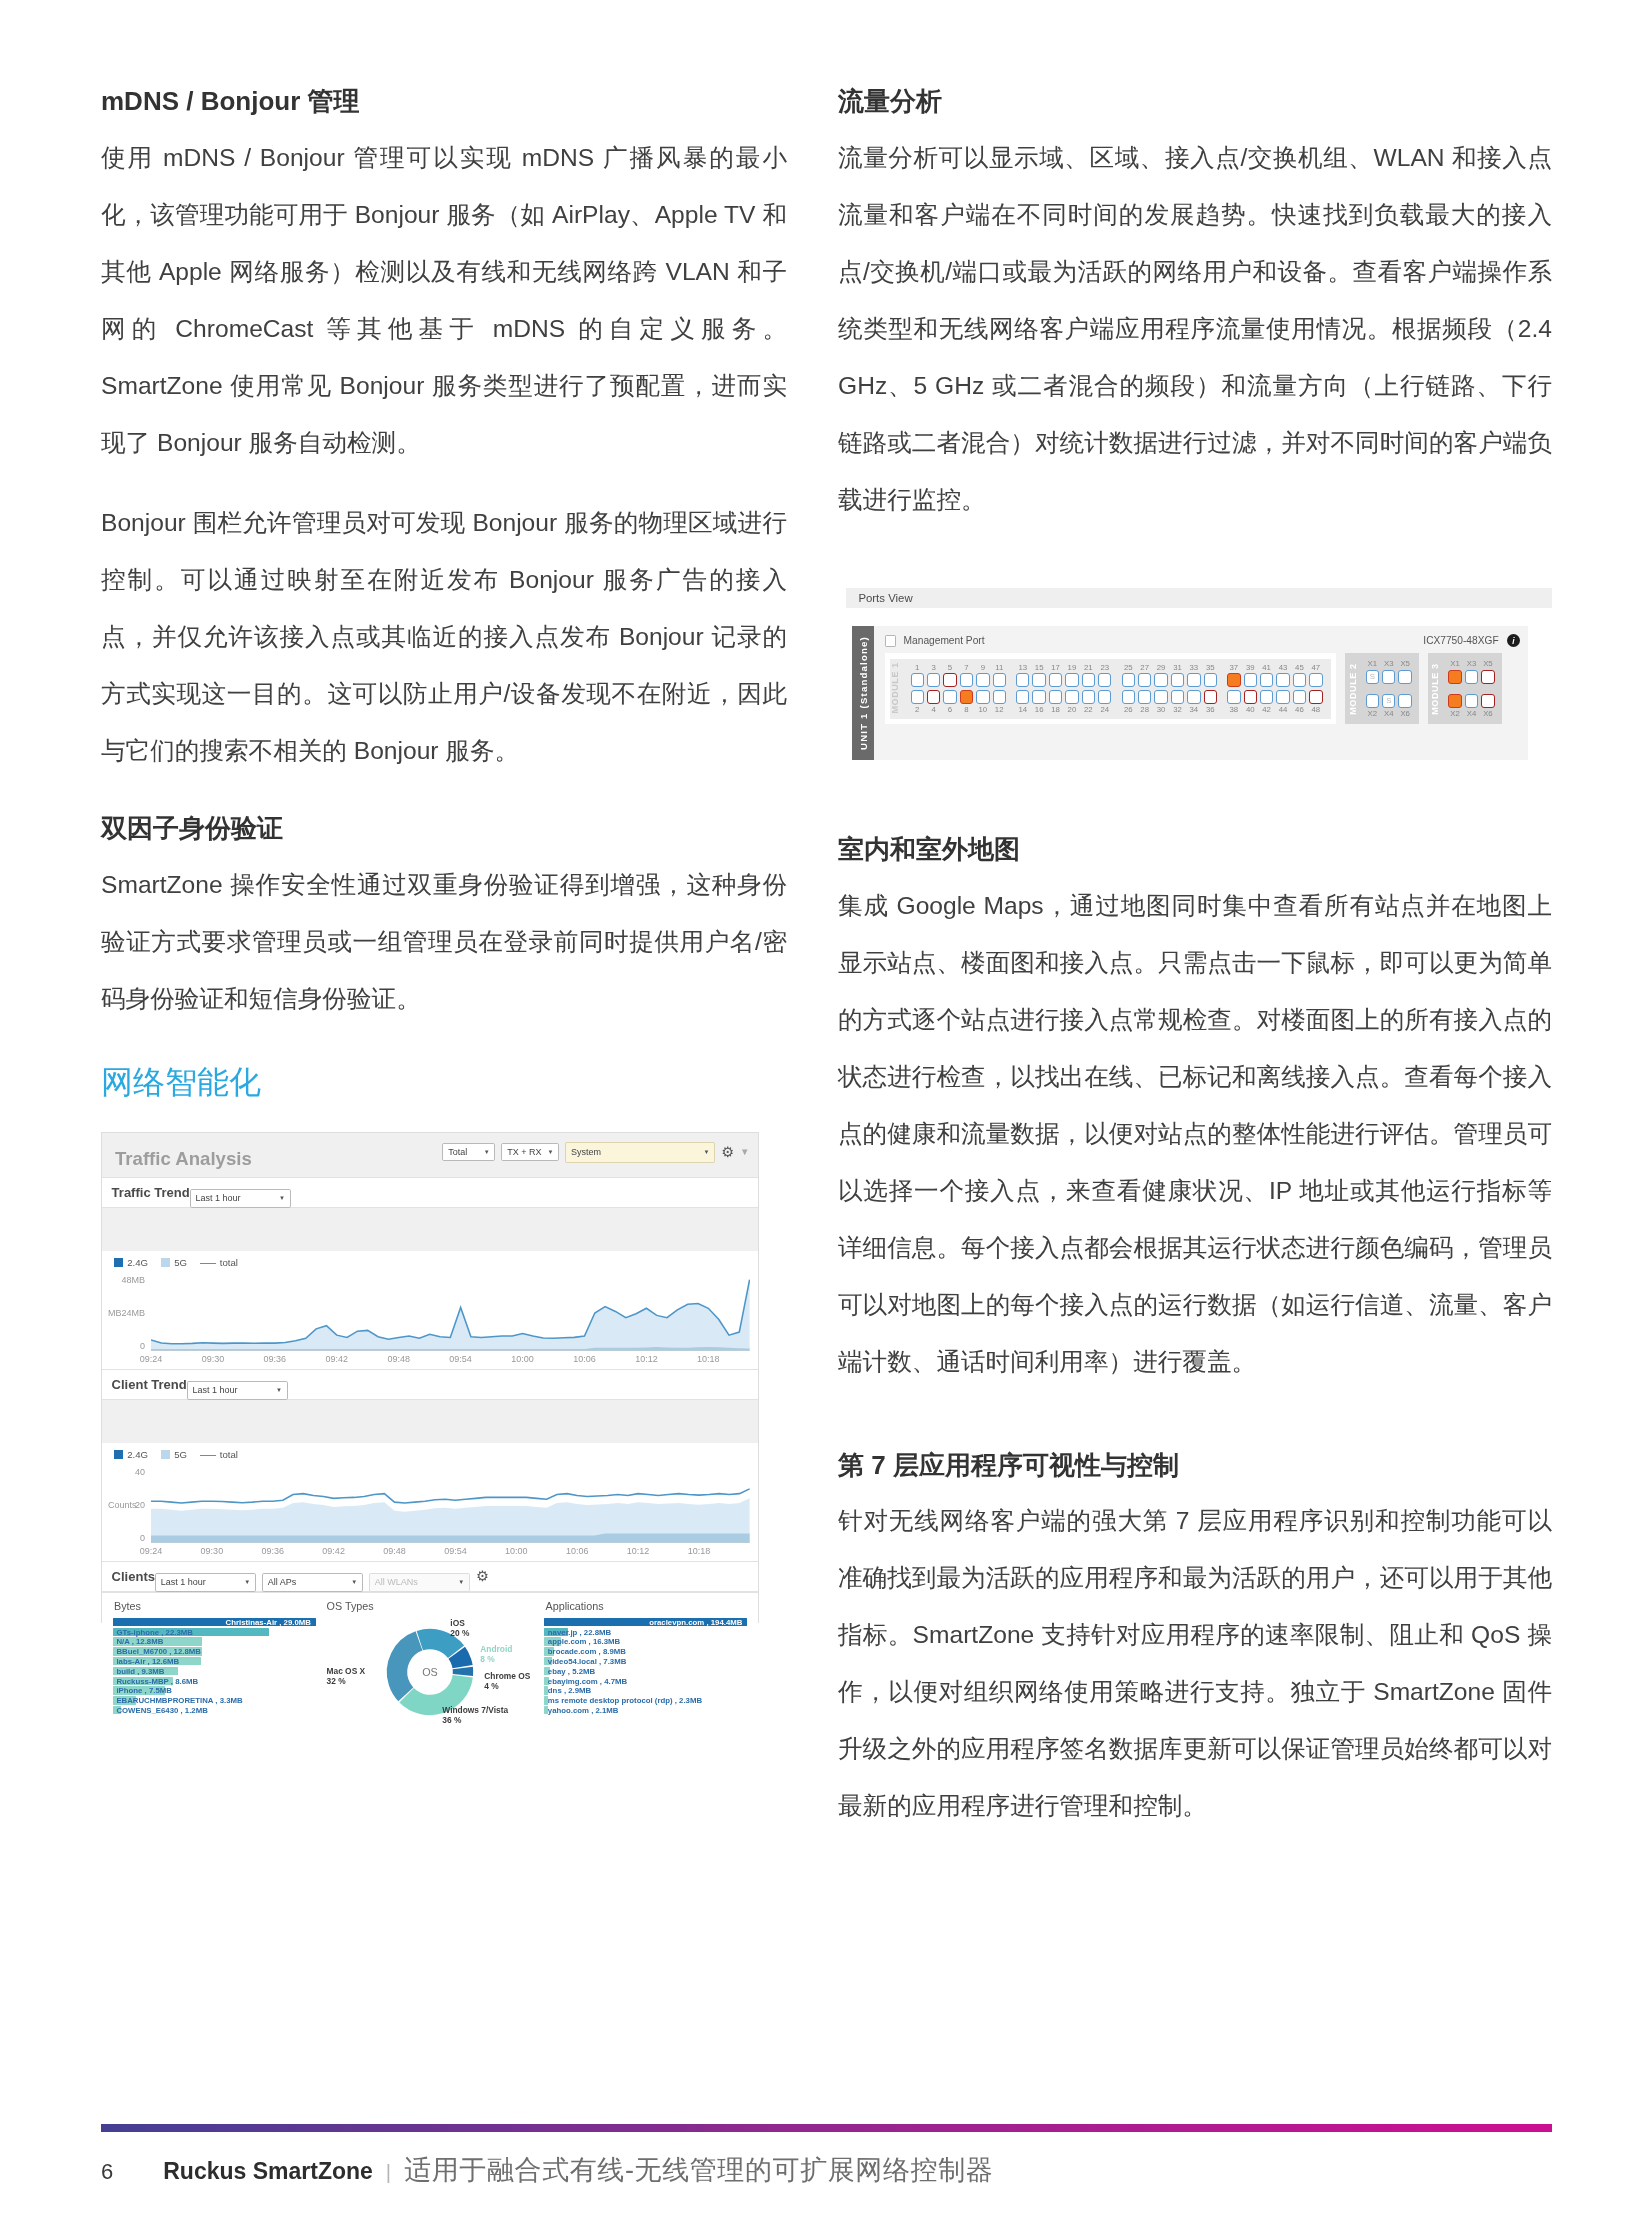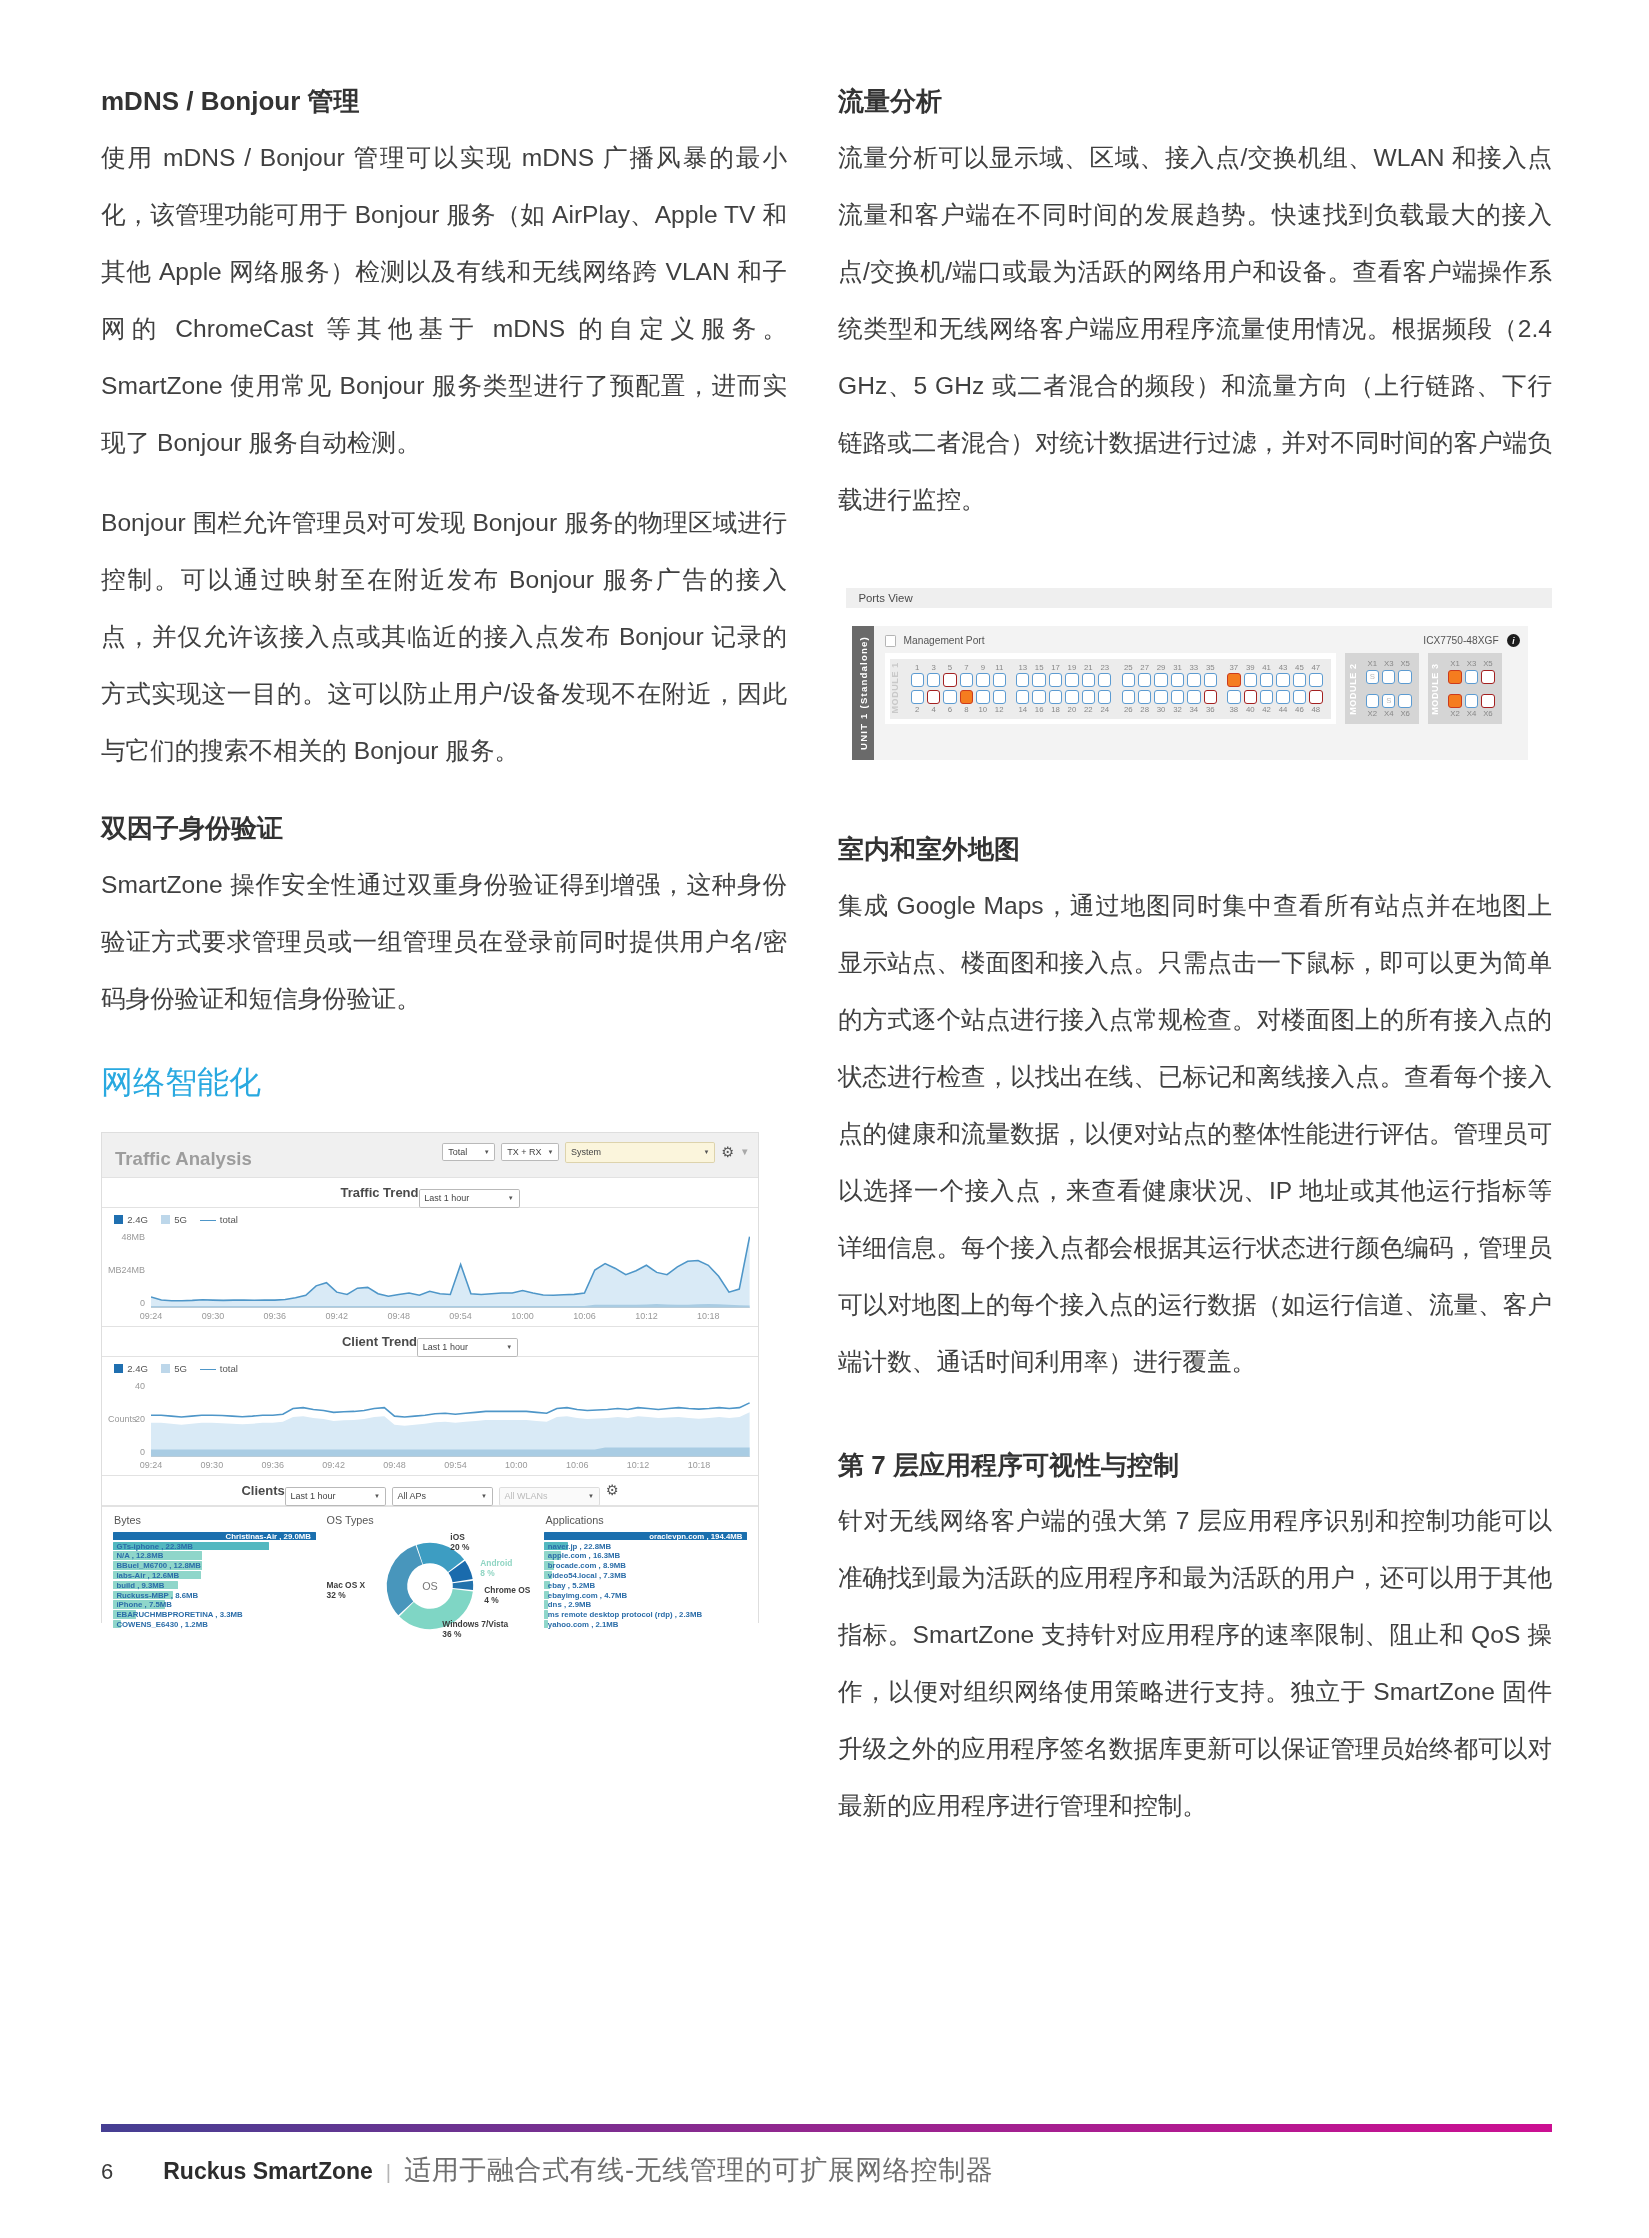--- a/index.html
+++ b/index.html
@@ -21,24 +21,24 @@
   .ta-title{position:absolute;left:13px;top:15.6px;font-size:18.6px;font-weight:700;color:#9d9d9d;}
   .ta-controls{position:absolute;right:8.4px;top:9.6px;display:flex;align-items:center;gap:6px;}
   .dd{background:#fff;border:0.6px solid #b9b9b9;border-radius:1.8px;height:18px;display:flex;align-items:center;
       justify-content:space-between;padding:0 4.8px;font-size:9px;color:#444;box-sizing:border-box;}
   .dd .caret{font-size:6px;color:#555;margin-left:6px;}
   .dd.sm{min-width:53px;}
   .dd.yellow{background:#fbf5dc;border-color:#ddd3ac;width:150px;height:20.4px;}
   .icon-gear{font-size:14.4px;color:#555;line-height:18px;}
   .icon-funnel{font-size:9.6px;color:#a9a9a9;line-height:18px;}
   .ta-bar{height:29px;background:#fff;border-top:0.6px solid #e2e2e2;border-bottom:0.6px solid #e2e2e2;
-          display:flex;align-items:center;justify-content:center;padding:0 9.6px;}
+          display:flex;align-items:center;justify-content:flex-start;padding:0 9.6px;}
   .ta-bar-label{font-size:13px;font-weight:700;color:#4a4a4a;}
   .dd.range{width:101px;height:19px;margin-top:12px;}
-  .ta-chart{height:118px;background:#fff;position:relative;}
+  .ta-chart{height:118px;background:#fff;position:relative;margin-top:43px;}
   .legend{position:absolute;left:12px;top:6px;display:flex;align-items:center;gap:13px;font-size:9.6px;color:#555;}
   .legend .sw{display:inline-block;width:9px;height:9px;margin-right:4.2px;vertical-align:-1.2px;}
   .legend .ln{display:inline-block;width:15.6px;height:0;border-top:1.8px solid #4e96c8;margin-right:4.2px;vertical-align:1.8px;}
   .plotrow{position:absolute;left:0;right:8.4px;top:24px;bottom:18px;display:flex;}
   .ylab{width:49px;display:flex;flex-direction:column;justify-content:space-between;align-items:flex-end;
         padding-right:6px;font-size:9px;color:#999;box-sizing:border-box;position:relative;}
   .yunit{position:absolute;left:6px;top:44%;font-size:9px;color:#999;}
   .plotsvg{flex:1;height:100%;}
   .xlabels{position:absolute;left:49px;right:8.4px;bottom:2.4px;height:12px;font-size:9px;color:#999;}
   .xlabels span{position:absolute;transform:translateX(-50%);}

